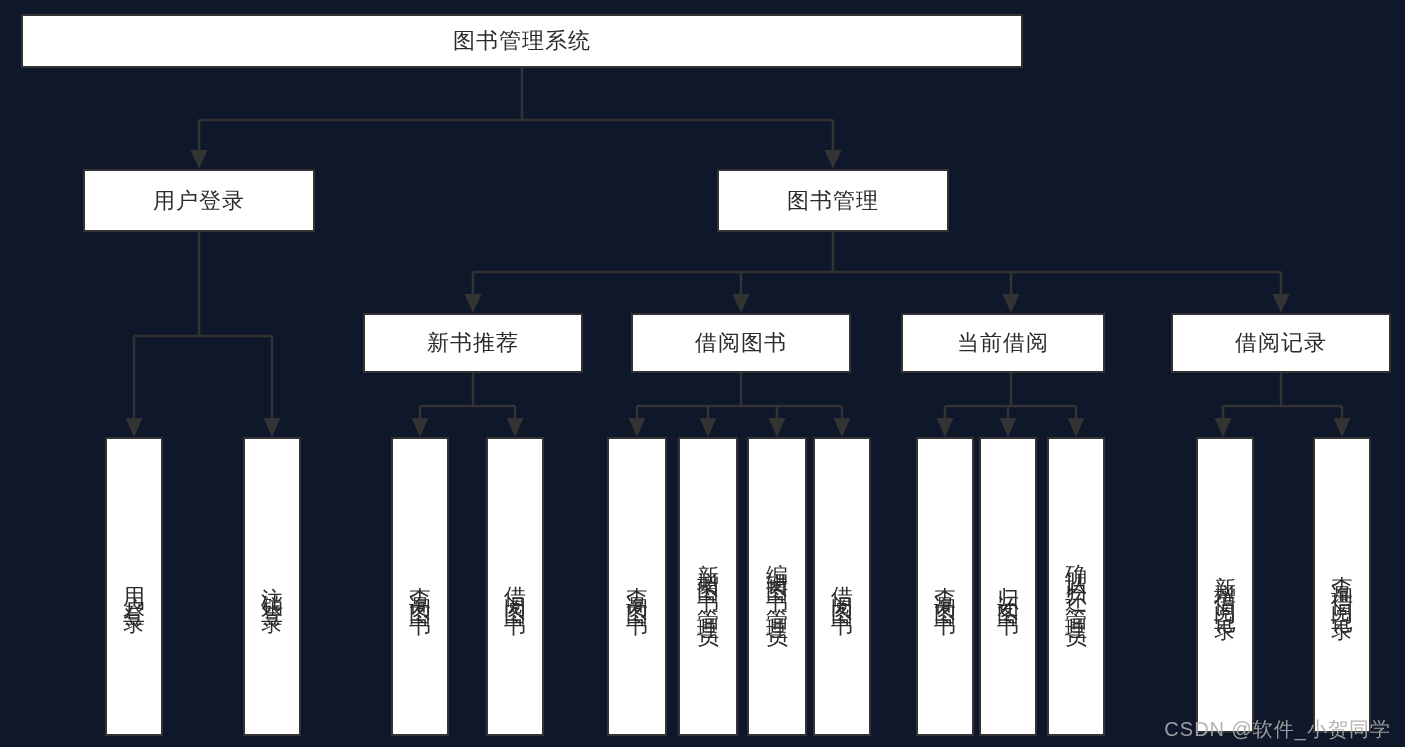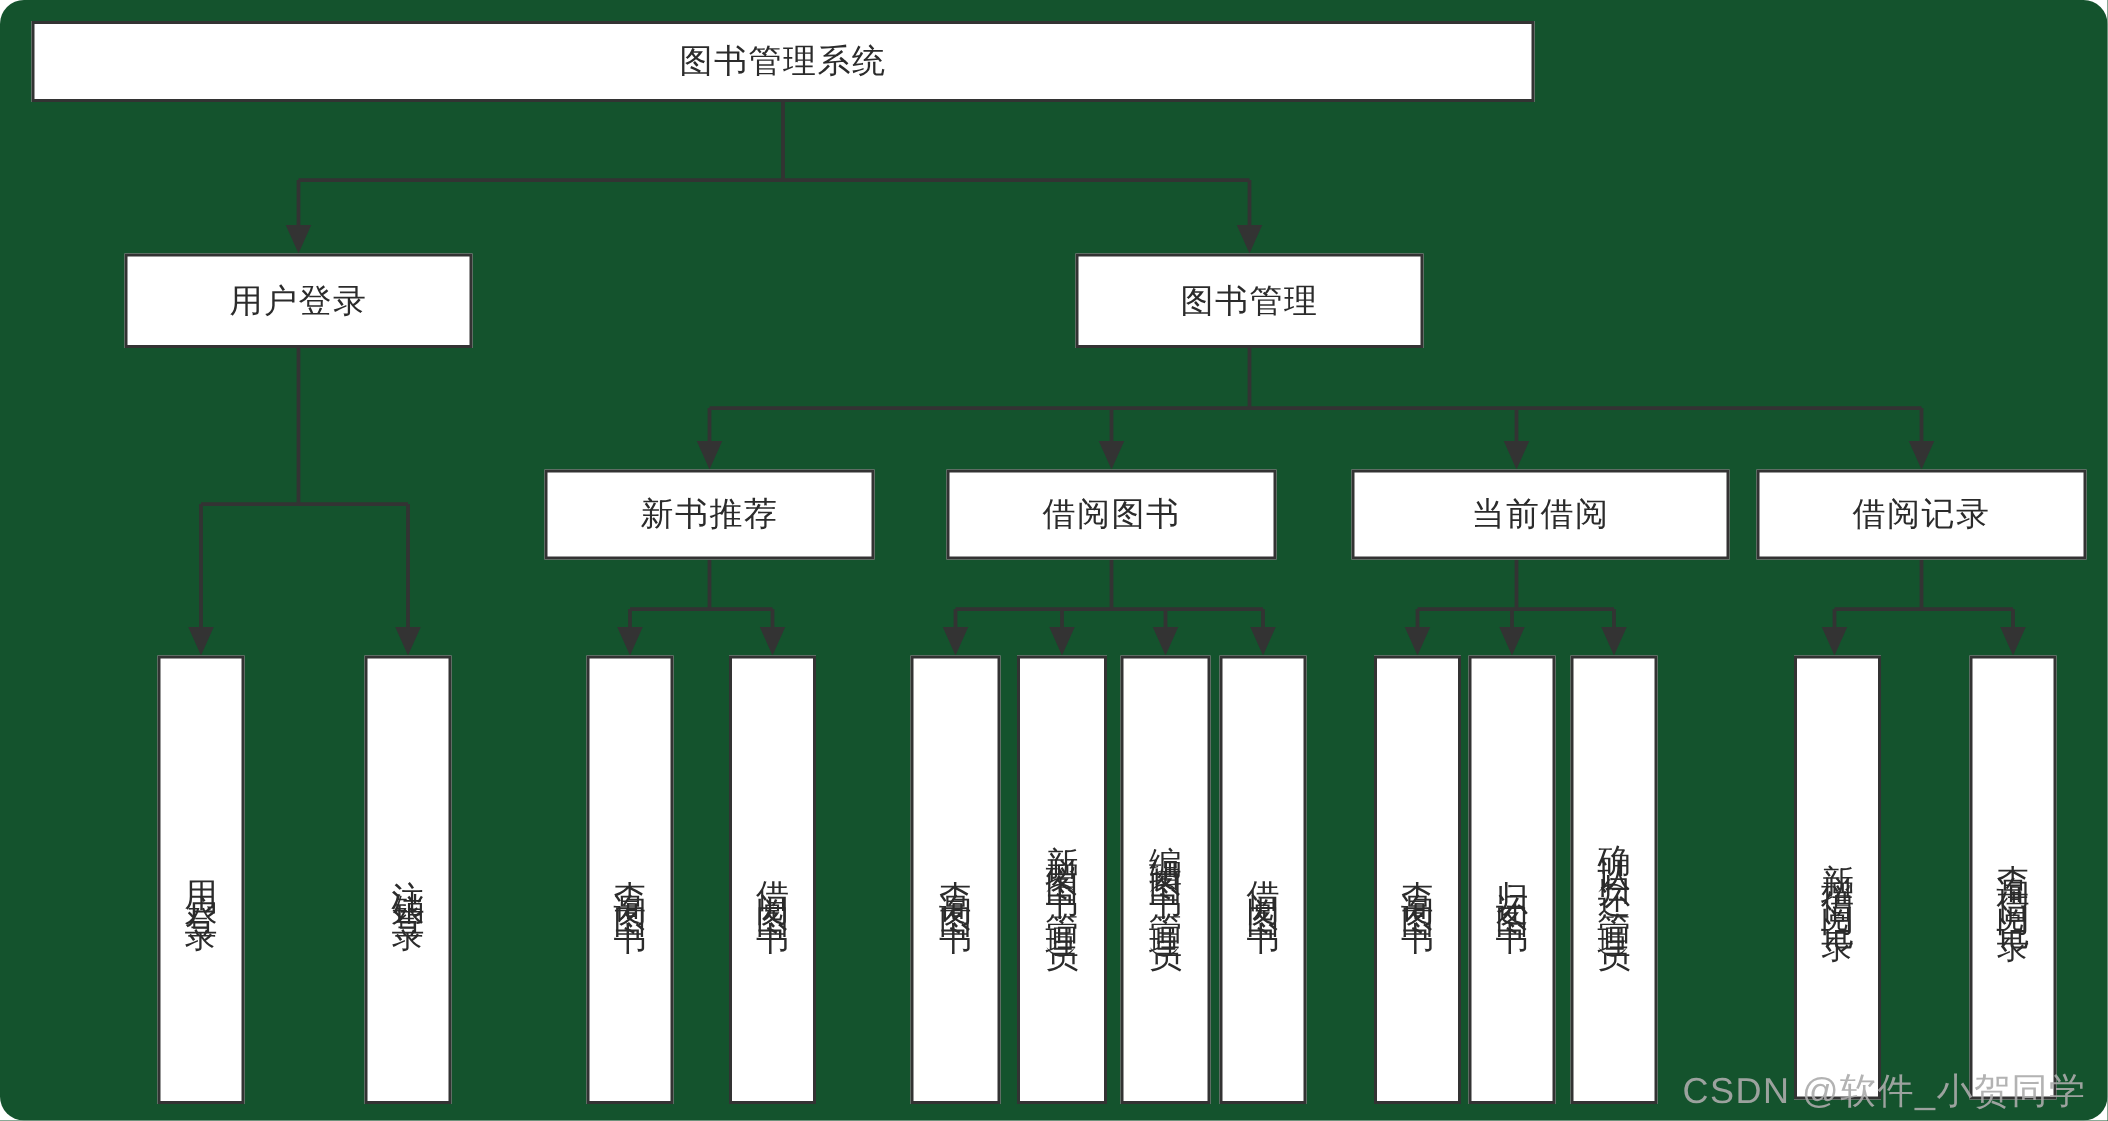--- a/index.html
+++ b/index.html
@@ -4,23 +4,22 @@
 <style>
   html, body { margin: 0; padding: 0; }
   body {
     font-family: "Liberation Sans", "DejaVu Sans", sans-serif;
     background: #ffffff;
   }
   .stage {
     position: relative;
     width: 1405px;
     height: 747px;
-    background: #14532d;
+    background: #0f172a;
     overflow: hidden;
-    border-radius: 16px;
   }
   .connectors {
     position: absolute;
     left: 0; top: 0;
     width: 1405px;
     height: 747px;
   }
   .node {
     position: absolute;
     box-sizing: border-box;
@@ -40,21 +39,21 @@
     writing-mode: vertical-rl;
     font-size: 22px;
     letter-spacing: 9px;
     line-height: 1;
     white-space: nowrap;
   }
   .watermark {
     position: absolute;
     right: 14px;
     bottom: 4px;
-    font-size: 24px;
+    font-size: 20px;
     letter-spacing: 1px;
     color: #ababab;
     opacity: 0.9;
     white-space: nowrap;
   }
 </style>
 </head>
 <body>
 
 <div class="stage">
@@ -107,21 +106,21 @@
   <div class="node h-node" style="left:363px; top:313px; width:220px; height:60px;">
     <span>新书推荐</span>
   </div>
 
   <div class="node h-node" style="left:717px; top:169px; width:232px; height:63px;">
     <span>图书管理</span>
   </div>
   <div class="node h-node" style="left:631px; top:313px; width:220px; height:60px;">
     <span>借阅图书</span>
   </div>
-  <div class="node h-node" style="left:901px; top:313px; width:252px; height:60px;font-family:Liberation Serif, serif;">
+  <div class="node h-node" style="left:901px; top:313px; width:204px; height:60px;font-family:Liberation Serif, serif;">
     <span>当前借阅</span>
   </div>
   <div class="node h-node" style="left:1171px; top:313px; width:220px; height:60px;">
     <span>借阅记录</span>
   </div>
 
   <div class="node v-node" style="left:105px; top:437px; width:58px; height:299px;">
     <span>用户登录</span>
   </div>
   <div class="node v-node" style="left:243px; top:437px; width:58px; height:299px;">

